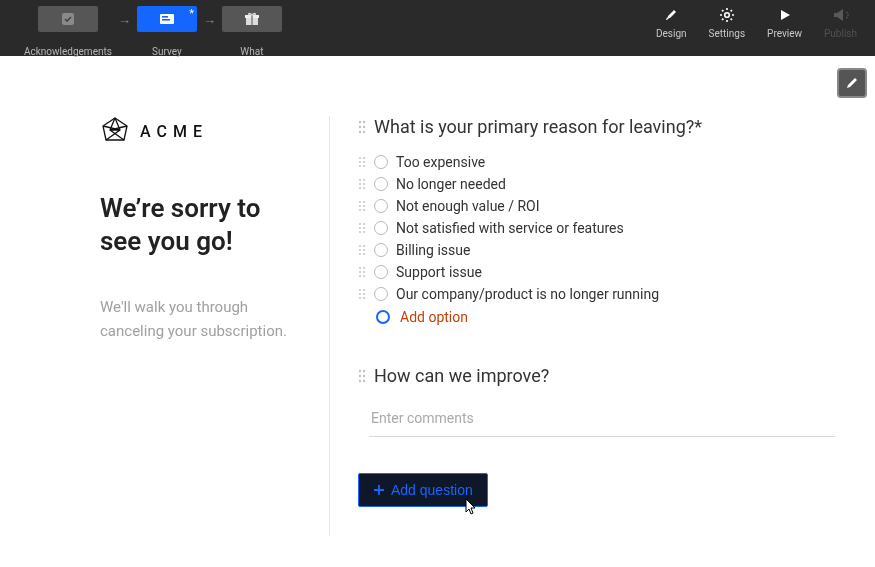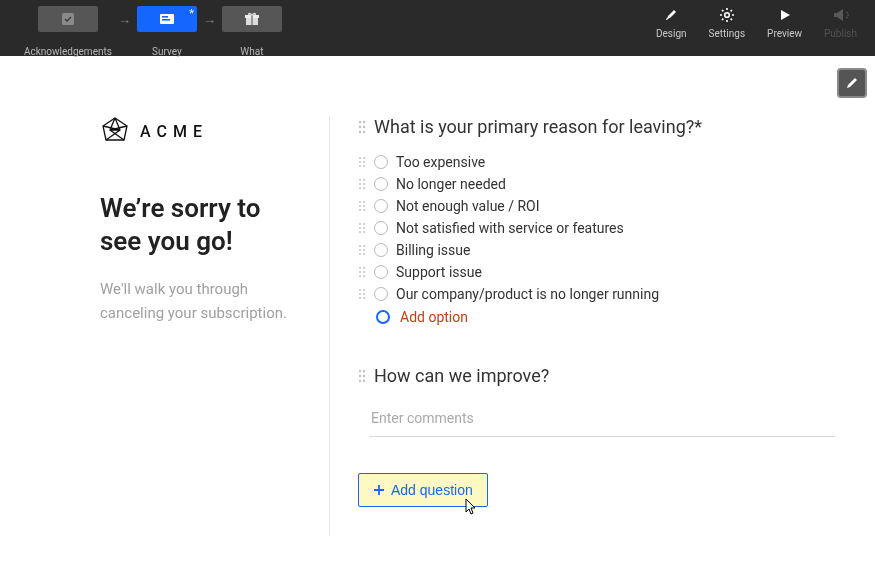--- a/index.html
+++ b/index.html
@@ -105,21 +105,21 @@
     font-size: 16px;
     letter-spacing: 6px;
     font-weight: 500;
     color: #111;
   }
   .heading {
     font-size: 26px;
     line-height: 1.25;
     color: #222;
     font-weight: 600;
-    margin-bottom: 20px;
+    margin-bottom: 38px;
   }
   .subtext {
     font-size: 15px;
     line-height: 1.6;
     color: #a0a0a0;
   }
 
   .divider {
     width: 1px;
     background: #e6e6e6;
@@ -175,21 +175,21 @@
   .comment-box {
     border-bottom: 1px solid #d8d8d8;
     padding: 10px 0 10px 2px;
     color: #aaa;
     font-size: 14px;
     margin-left: 11px;
   }
   .add-q-btn {
     border: 1.5px solid #1565ff;
     color: #1565ff;
-    background: #fef9c3;
+    background: #0f172a;
     padding: 8px 14px;
     font-size: 14px;
     border-radius: 2px;
     display: inline-flex;
     align-items: center;
     gap: 6px;
     cursor: pointer;
     position: relative;
   }
   .cursor {

